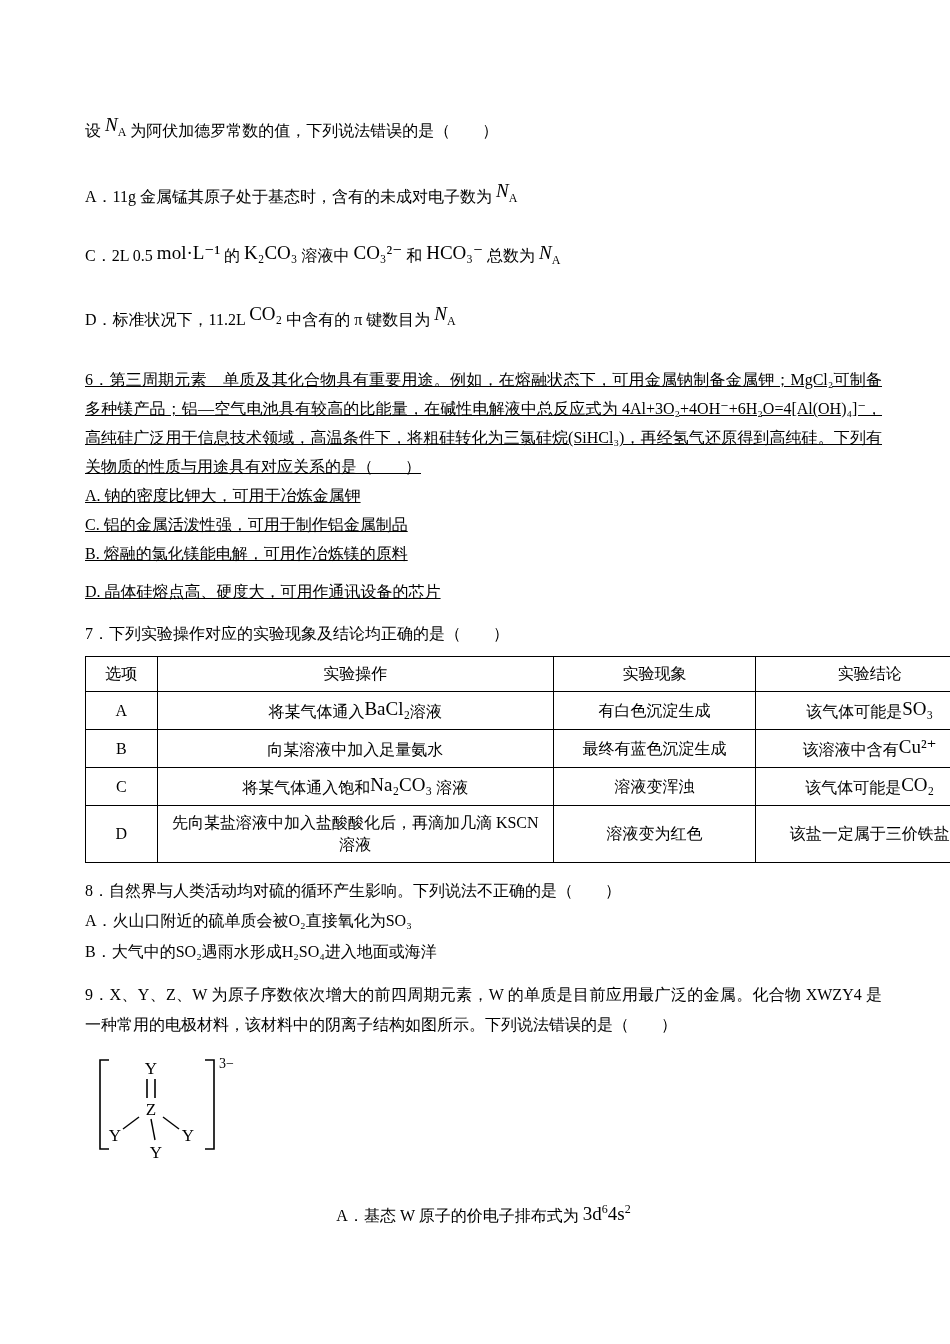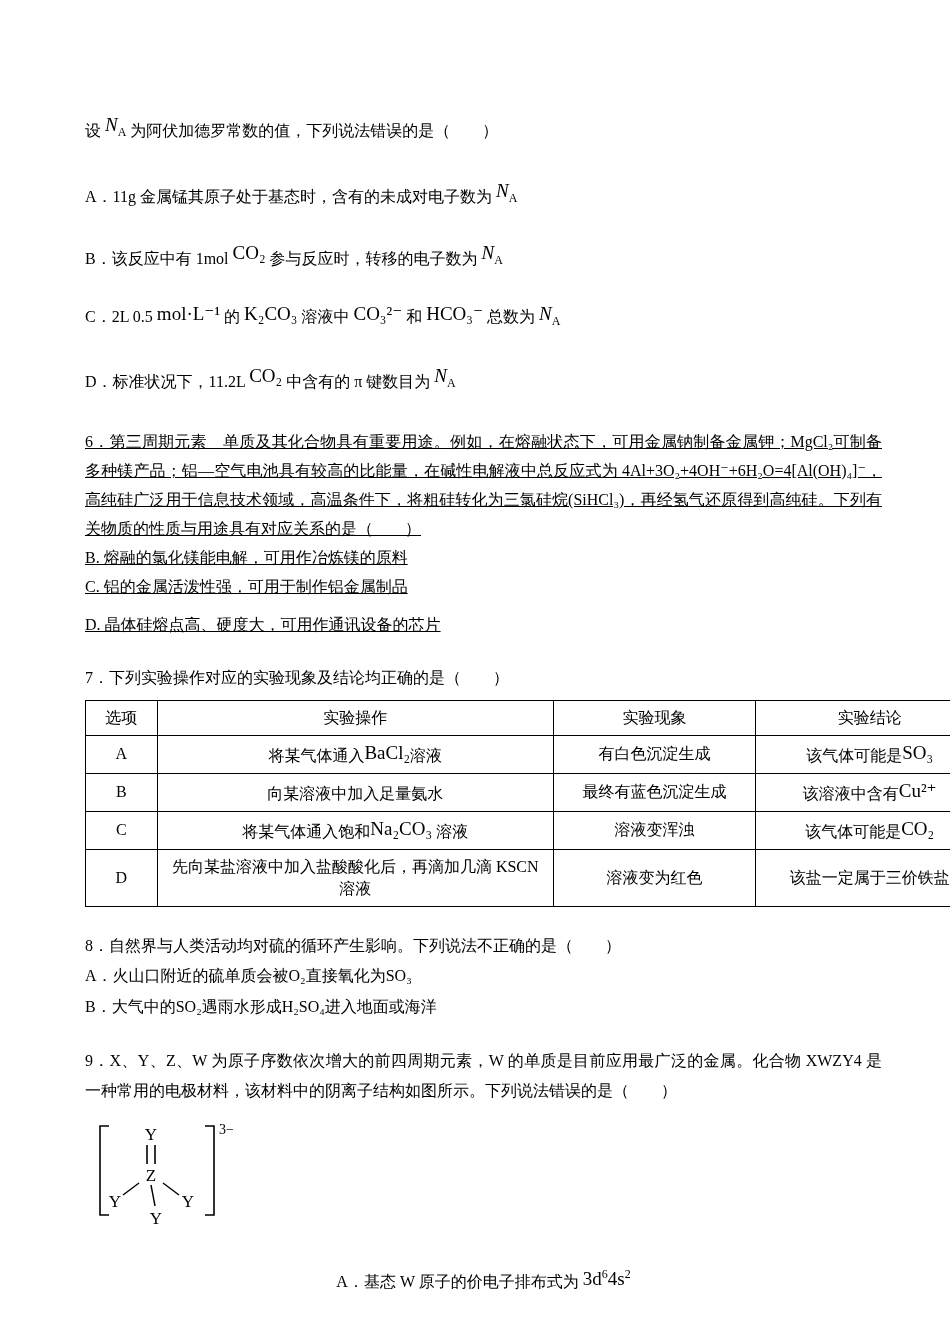--- a/index.html
+++ b/index.html
@@ -8,21 +8,21 @@
   .stem{line-height:29px;}
   .just{text-align:justify;}
   .fx{font-family:"Liberation Serif","DejaVu Serif",serif;font-size:19px;}
   .up{vertical-align:5px;}
   .up2{vertical-align:2px;}
   .fx sub{font-size:12px;}
   .fx sup{font-size:12px;}
   .fx i{font-style:italic;}
   .q5opt{margin:33px 0;line-height:22px;}
   .qblock{margin-top:26px;text-decoration:underline;}
-  .qblock-sm{margin-top:24px;}
+  .qblock-sm{margin-top:13px;}
   .q6opt{line-height:29px;}
   .q8opt{line-height:31px;}
   table.exp{border-collapse:collapse;margin-top:8px;width:899px;table-layout:fixed;}
   table.exp th,table.exp td{border:1px solid #000;padding:6px 6px;text-align:center;font-weight:normal;font-size:16px;line-height:22px;vertical-align:middle;}
   .col-opt{width:63px;}
   .col-op{width:348px;}
   .col-ph{width:178px;}
   .col-cc{width:200px;}
   td.left{text-align:left;padding-left:10px;}
   .diagram-wrap{margin:12px 0 4px 4px;}
@@ -37,26 +37,20 @@
     <div class="stem">
       <span>设</span>
       <span class="fx up"><i>N</i><sub>A</sub></span>
       <span>为阿伏加德罗常数的值，下列说法错误的是（　　）</span>
     </div>
     <div class="q5opt">
       <span>A．11g 金属锰其原子处于基态时，含有的未成对电子数为</span>
       <span class="fx up"><i>N</i><sub>A</sub></span>
     </div>
     <div class="q5opt">
-      <span>B．该反应中有 1mol </span>
-      <span class="fx up">CO₂</span>
-      <span> 参与反应时，转移的电子数为</span>
-      <span class="fx up"><i>N</i><sub>A</sub></span>
-    </div>
-    <div class="q5opt">
       <span>C．2L 0.5</span>
       <span class="fx up2">mol·L⁻¹</span>
       <span> 的</span>
       <span class="fx up2">K₂CO₃</span>
       <span>溶液中</span>
       <span class="fx up2">CO₃²⁻</span>
       <span> 和 </span>
       <span class="fx up2">HCO₃⁻</span>
       <span> 总数为</span>
       <span class="fx up2"><i>N</i><sub>A</sub></span>
@@ -64,22 +58,23 @@
     <div class="q5opt">
       <span>D．标准状况下，11.2L </span>
       <span class="fx up">CO₂</span>
       <span> 中含有的 π 键数目为</span>
       <span class="fx up"><i>N</i><sub>A</sub></span>
     </div>
   </div>
 
   <div class="qblock">
     <div class="stem just">6．第三周期元素　单质及其化合物具有重要用途。例如，在熔融状态下，可用金属钠制备金属钾；MgCl₂可制备多种镁产品；铝—空气电池具有较高的比能量，在碱性电解液中总反应式为 4Al+3O₂+4OH⁻+6H₂O=4[Al(OH)₄]⁻，高纯硅广泛用于信息技术领域，高温条件下，将粗硅转化为三氯硅烷(SiHCl₃)，再经氢气还原得到高纯硅。下列有关物质的性质与用途具有对应关系的是（　　）</div>
+    <div class="q6opt">A. 钠的密度比钾大，可用于冶炼金属钾</div>
+    <div class="q6opt">C. 铝的金属活泼性强，可用于制作铝金属制品</div>
     <div class="q6opt">B. 熔融的氯化镁能电解，可用作冶炼镁的原料</div>
-    <div class="q6opt">C. 铝的金属活泼性强，可用于制作铝金属制品</div>
     <div class="q6opt" style="margin-top:9px;">D. 晶体硅熔点高、硬度大，可用作通讯设备的芯片</div>
   </div>
 
   <div class="qblock-sm">
     <div class="stem">7．下列实验操作对应的实验现象及结论均正确的是（　　）</div>
     <table class="exp">
       <colgroup>
           <col class="col-opt">
           <col class="col-op">
           <col class="col-ph">

